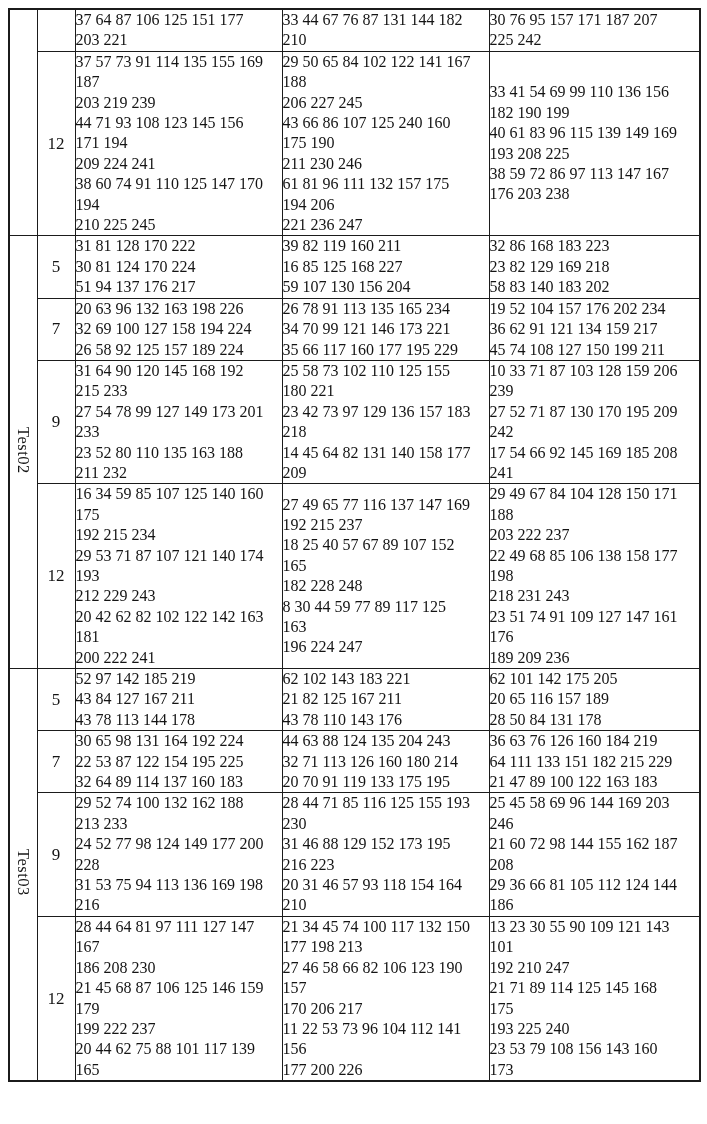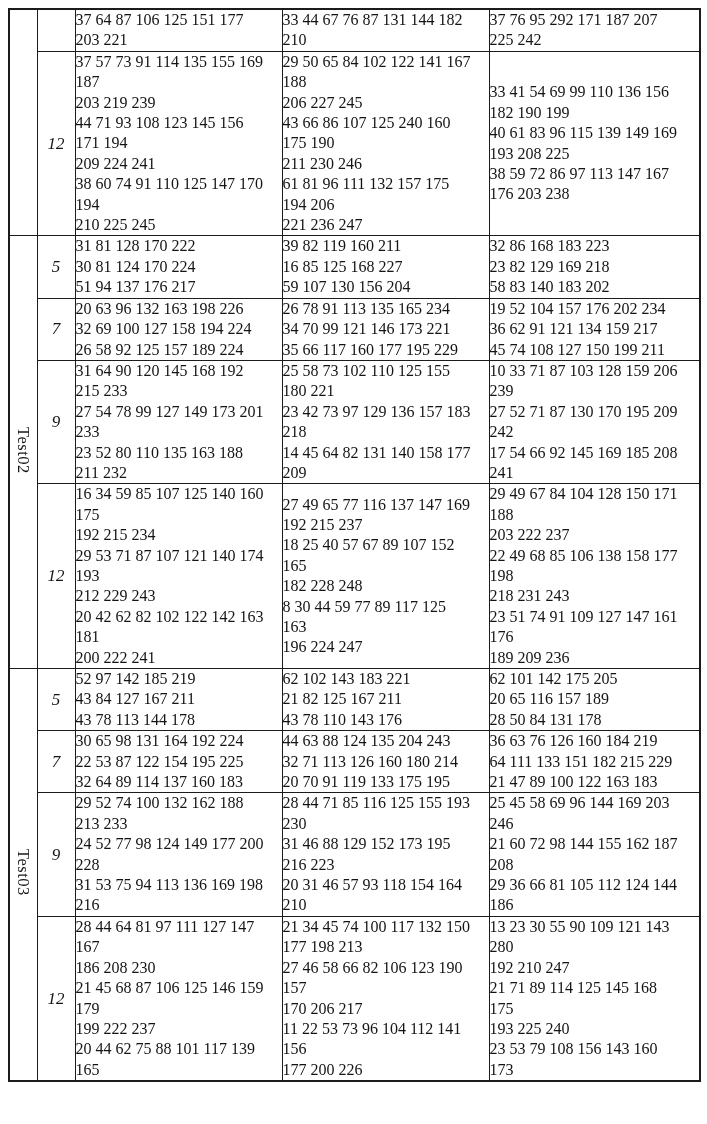--- a/index.html
+++ b/index.html
@@ -40,21 +40,20 @@
   }
   .vlabel {
     writing-mode: vertical-rl;
     font-size: 16.5px;
     letter-spacing: 0.5px;
     white-space: nowrap;
   }
   td.param-cell {
     text-align: center;
     font-size: 17px;
-    font-style: italic;
   }
   td.data-cell {
     padding: 2px 3px 2px 9px;
     font-size: 16px;
   }
   td.data-cell .line {
     line-height: 20.4px;
     white-space: nowrap;
   }
 </style>
@@ -75,21 +74,21 @@
         <td class="param-cell"></td>
         <td class="data-cell">
           <div class="line">37 64 87 106 125 151 177</div>
           <div class="line">203 221</div>
         </td>
         <td class="data-cell">
           <div class="line">33 44 67 76 87 131 144 182</div>
           <div class="line">210</div>
         </td>
         <td class="data-cell">
-          <div class="line">37 76 95 292 171 187 207</div>
+          <div class="line">30 76 95 157 171 187 207</div>
           <div class="line">225 242</div>
         </td>
       </tr>
       <tr>
         <td class="param-cell">12</td>
         <td class="data-cell">
           <div class="line">37 57 73 91 114 135 155 169</div>
           <div class="line">187</div>
           <div class="line">203 219 239</div>
           <div class="line">44 71 93 108 123 145 156</div>
@@ -299,21 +298,21 @@
           <div class="line">177 198 213</div>
           <div class="line">27 46 58 66 82 106 123 190</div>
           <div class="line">157</div>
           <div class="line">170 206 217</div>
           <div class="line">11 22 53 73 96 104 112 141</div>
           <div class="line">156</div>
           <div class="line">177 200 226</div>
         </td>
         <td class="data-cell">
           <div class="line">13 23 30 55 90 109 121 143</div>
-          <div class="line">280</div>
+          <div class="line">101</div>
           <div class="line">192 210 247</div>
           <div class="line">21 71 89 114 125 145 168</div>
           <div class="line">175</div>
           <div class="line">193 225 240</div>
           <div class="line">23 53 79 108 156 143 160</div>
           <div class="line">173</div>
         </td>
       </tr>
     </tbody>
 </table>

